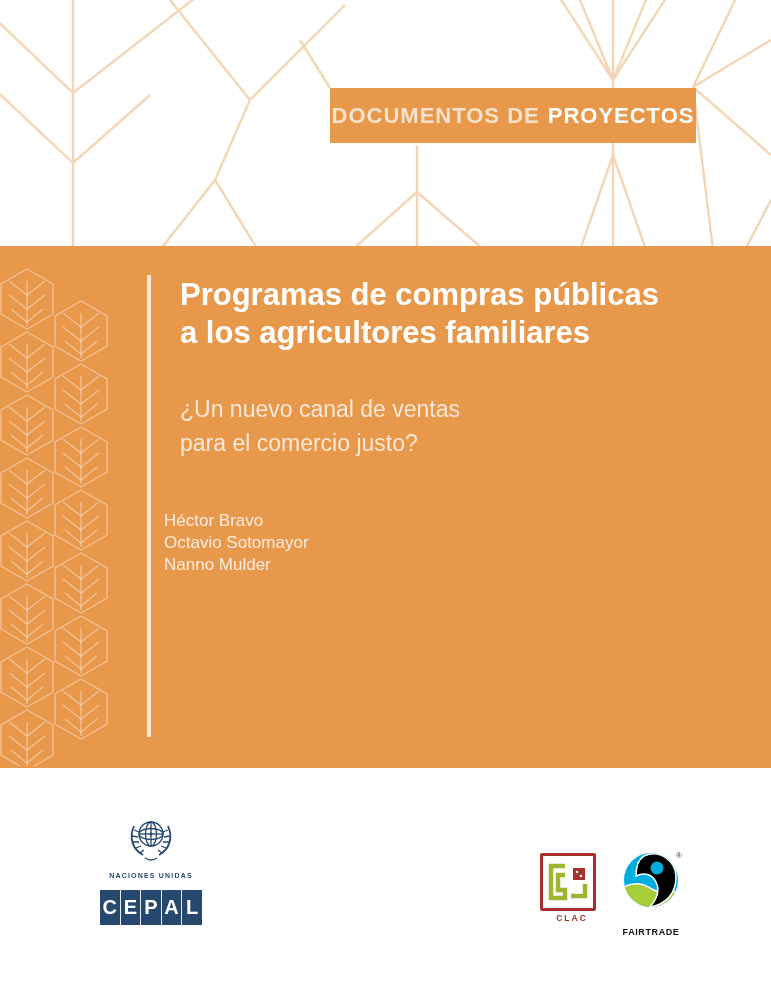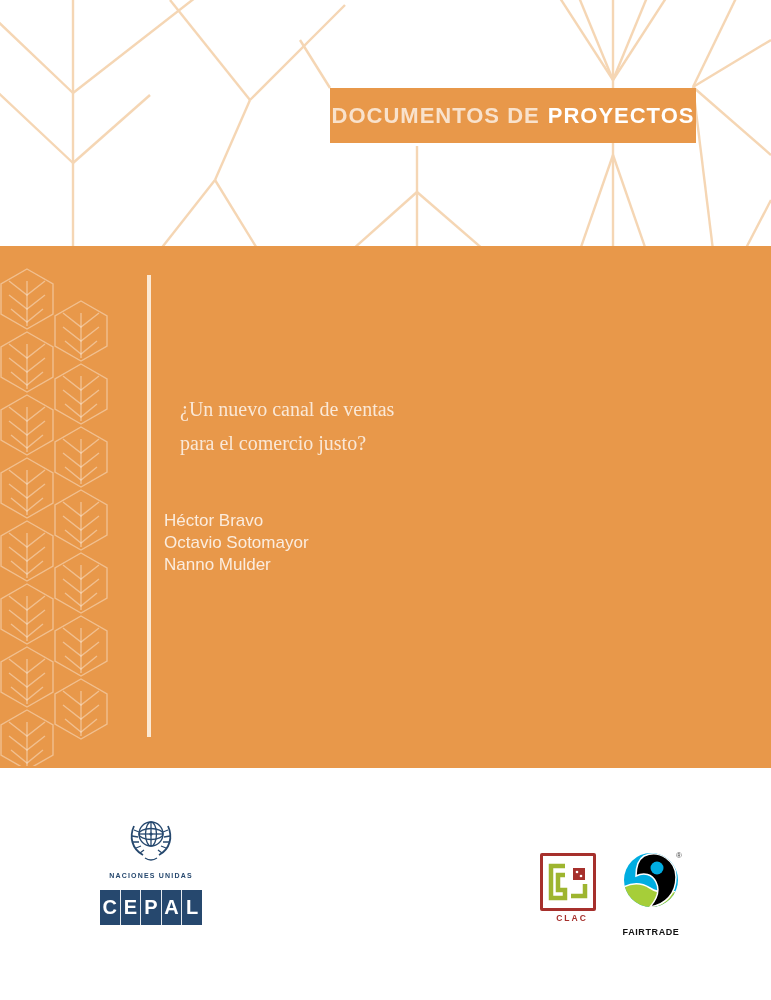--- a/index.html
+++ b/index.html
@@ -13,21 +13,21 @@
   .banner{position:absolute;left:330px;top:88px;width:366px;height:55px;background:#E8984A;
           display:flex;align-items:center;justify-content:center;gap:8px;
           font-size:22px;font-weight:700;letter-spacing:1px;color:#fff;}
   .banner .light{color:rgba(255,255,255,0.72);}
 
   
   .orange-block{position:absolute;left:0;top:246px;width:771px;height:522px;background:#E8984A;}
   .hex-pattern{position:absolute;left:0;top:20px;}
   .vrule{position:absolute;left:147px;top:29px;width:4px;height:462px;background:rgba(253,240,222,0.92);}
   .title{position:absolute;left:180px;top:30px;color:#ffffff;font-size:31px;font-weight:700;line-height:38px;}
-  .subtitle{position:absolute;left:180px;top:146px;color:rgba(255,255,255,0.78);font-size:20px;font-weight:400;line-height:34px;font-family:Liberation Serif, serif;}
+  .subtitle{position:absolute;left:180px;top:146px;color:rgba(255,255,255,0.78);font-size:23px;font-weight:400;line-height:34px;}
   .authors{position:absolute;left:164px;top:264px;color:rgba(255,255,255,0.82);font-size:17px;line-height:22px;}
 
   
   .un-lockup{position:absolute;left:100px;top:813px;width:102px;text-align:center;}
   .un-lockup svg{display:block;margin:0 auto;}
   .un-label{margin-top:5px;font-size:7px;font-weight:700;letter-spacing:1.2px;color:#26486E;white-space:nowrap;}
   .cepal-box{margin-top:11px;height:35px;background:#26486E;display:flex;align-items:stretch;}
   .cepal-box span{flex:1;display:flex;align-items:center;justify-content:center;
                   color:#fff;font-size:20px;font-weight:700;}
   .cepal-box span:not(:last-child){border-right:1px solid rgba(255,255,255,0.9);}
@@ -107,20 +107,24 @@
         <use href="#hexleaf" x="54" y="97"></use>
       <use href="#hexleaf" x="54" y="160"></use>
         <use href="#hexleaf" x="54" y="223"></use>
       <use href="#hexleaf" x="54" y="286"></use>
         <use href="#hexleaf" x="54" y="349"></use>
       <use href="#hexleaf" x="54" y="412"></use>
     </svg>
 
     <div class="vrule"></div>
 
+    <div class="title">
+      <div>Programas de compras públicas</div>
+      <div>a los agricultores familiares</div>
+    </div>
 
     <div class="subtitle">
       <div>¿Un nuevo canal de ventas</div>
       <div>para el comercio justo?</div>
     </div>
 
     <div class="authors">
       <div>Héctor Bravo</div>
       <div>Octavio Sotomayor</div>
       <div>Nanno Mulder</div>

